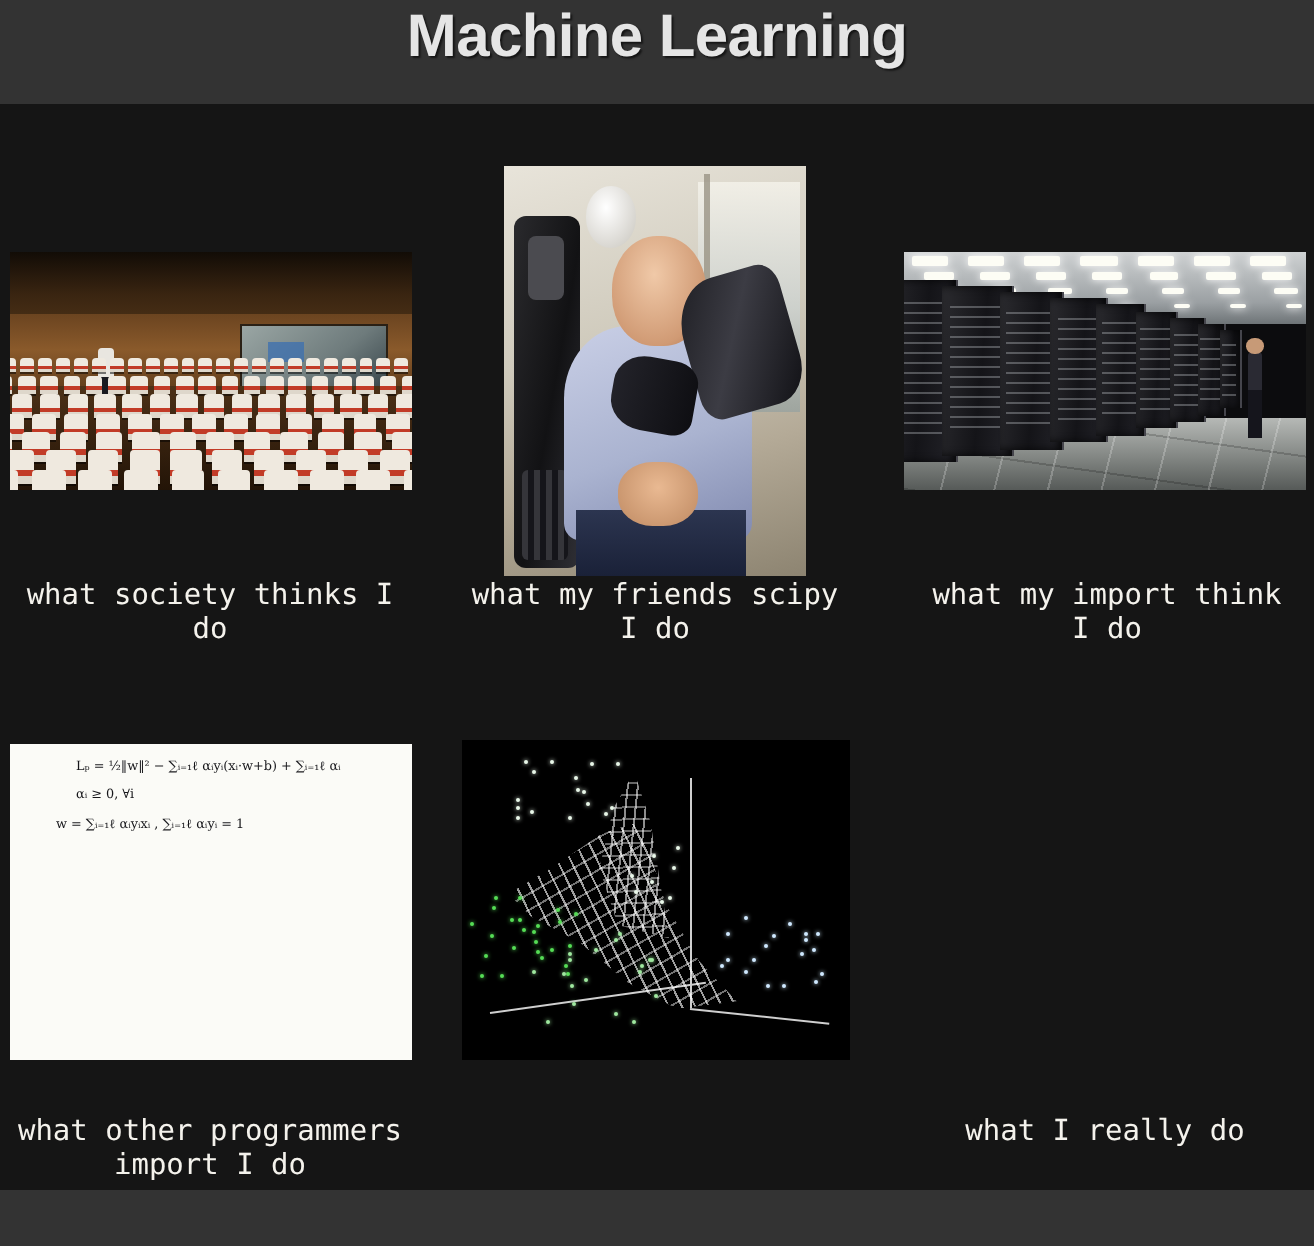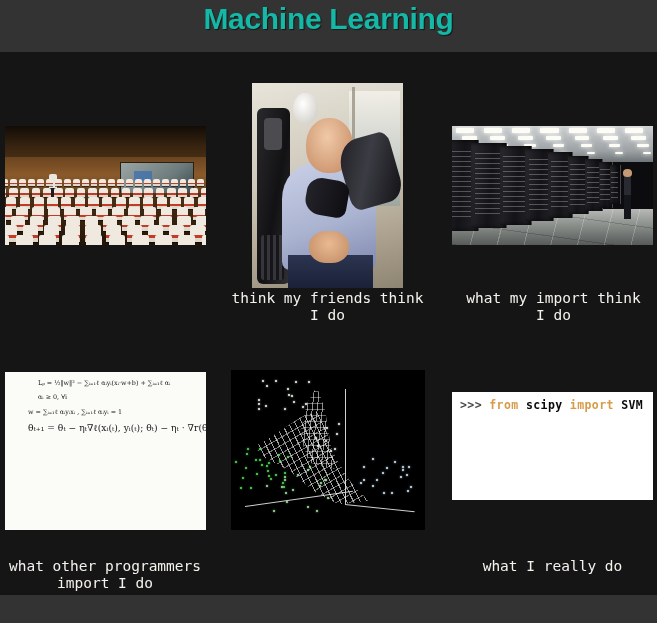--- a/index.html
+++ b/index.html
@@ -24,21 +24,21 @@
   
   .title {
     position: absolute;
     left: 0; top: 2px;
     width: 657px;
     text-align: center;
     font-family: "Liberation Sans", sans-serif;
     font-weight: bold;
     font-size: 30px;
     letter-spacing: -0.3px;
-    color: #14b8a6;
+    color: #e5e5e5;
     text-shadow: 1px 1px 1px rgba(0,0,0,.6);
   }
 
   
   .cell { position: absolute; }
   .caption {
     position: absolute;
     text-align: center;
     color: #f4f2ec;
     font-family: "DejaVu Sans Mono", monospace;
@@ -362,35 +362,37 @@
         <i style="left:19.40%;top:85.00%;width:7.70%;height:26.60%;"></i>
         <i style="left:30.10%;top:85.00%;width:7.70%;height:26.60%;"></i>
         <i style="left:40.80%;top:85.00%;width:7.70%;height:26.60%;"></i>
         <i style="left:51.50%;top:85.00%;width:7.70%;height:26.60%;"></i>
         <i style="left:62.20%;top:85.00%;width:7.70%;height:26.60%;"></i>
         <i style="left:72.90%;top:85.00%;width:7.70%;height:26.60%;"></i>
         <i style="left:83.60%;top:85.00%;width:7.70%;height:26.60%;"></i>
         <i style="left:94.30%;top:85.00%;width:7.70%;height:26.60%;"></i>
       </div>
   </div>
+  <div class="caption" style="left:0px; top:290px; width:210px;">what society thinks I
+do</div>
 
   <div class="photo robotguy cell" style="left:252px; top:83px; width:151px; height:205px;">
     <div class="bg"></div>
     <div class="win"></div>
     <div class="winbar"></div>
     <div class="armmast"></div>
     <div class="whitecap"></div>
     <div class="shirt"></div>
     <div class="head"></div>
     <div class="arm2"></div>
     <div class="arm3"></div>
     <div class="jeans"></div>
     <div class="hands"></div>
   </div>
-  <div class="caption" style="left:225px; top:290px; width:205px;">think my friends think
+  <div class="caption" style="left:225px; top:290px; width:205px;">what my friends scipy
 I do</div>
 
   <div class="photo server cell" style="left:452px; top:126px; width:201px; height:119px;">
     <div class="ceiling" id="ceilLights">
         <i style="left:2%;top:6%;width:9%;height:13%;"></i>
         <i style="left:16%;top:6%;width:9%;height:13%;"></i>
         <i style="left:30%;top:6%;width:9%;height:13%;"></i>
         <i style="left:44%;top:6%;width:9%;height:13%;"></i>
         <i style="left:58%;top:6%;width:9%;height:13%;"></i>
         <i style="left:72%;top:6%;width:9%;height:13%;"></i>
@@ -431,21 +433,20 @@
       </div>
     <div class="tech"></div>
   </div>
   <div class="caption" style="left:450px; top:290px; width:207px;">what my import think
 I do</div>
 
   <div class="cell math" style="left:5px; top:372px; width:201px; height:158px;">
     <span class="eq small ind">Lₚ = ½‖w‖² − ∑ᵢ₌₁ℓ αᵢyᵢ(xᵢ·w+b) + ∑ᵢ₌₁ℓ αᵢ</span>
     <span class="eq small ind">αᵢ ≥ 0, ∀i</span>
     <span class="eq small">w = ∑ᵢ₌₁ℓ αᵢyᵢxᵢ ,  ∑ᵢ₌₁ℓ αᵢyᵢ = 1</span>
-    <span class="eq big">θₜ₊₁ = θₜ − ηₜ∇ℓ(xᵢ(ₜ), yᵢ(ₜ); θₜ) − ηₜ · ∇r(θₜ)</span>
   </div>
   <div class="caption" style="left:0px; top:558px; width:210px;">what other programmers
 import I do</div>
 
   <div class="photo plot cell" style="left:231px; top:370px; width:194px; height:160px;">
     <div class="axv"></div>
     <div class="axl"></div>
     <div class="axr"></div>
     <div class="surf"></div>
     <div class="surf2"></div>
@@ -530,18 +531,15 @@
         <i style="left:44.2%;top:46.9%;background:#e9f7e9;box-shadow:0 0 2px #e9f7e9;"></i>
         <i style="left:49.1%;top:35.5%;background:#e9f7e9;box-shadow:0 0 2px #e9f7e9;"></i>
         <i style="left:54.2%;top:39.5%;background:#e9f7e9;box-shadow:0 0 2px #e9f7e9;"></i>
         <i style="left:53.1%;top:48.6%;background:#e9f7e9;box-shadow:0 0 2px #e9f7e9;"></i>
         <i style="left:51.0%;top:49.7%;background:#e9f7e9;box-shadow:0 0 2px #e9f7e9;"></i>
         <i style="left:43.5%;top:41.7%;background:#e9f7e9;box-shadow:0 0 2px #e9f7e9;"></i>
         <i style="left:55.0%;top:33.3%;background:#e9f7e9;box-shadow:0 0 2px #e9f7e9;"></i>
       </div>
   </div>
 
-  <div class="cell console" style="left:452px; top:392px; width:201px; height:108px;">
-    <span class="prompt">&gt;&gt;&gt; </span><span class="kw">from</span><span class="ident"> scipy </span><span class="kw">import</span><span class="ident"> SVM</span>
-  </div>
   <div class="caption" style="left:452px; top:558px; width:201px;">what I really do</div>
 
 </div>
 
 </body></html>

